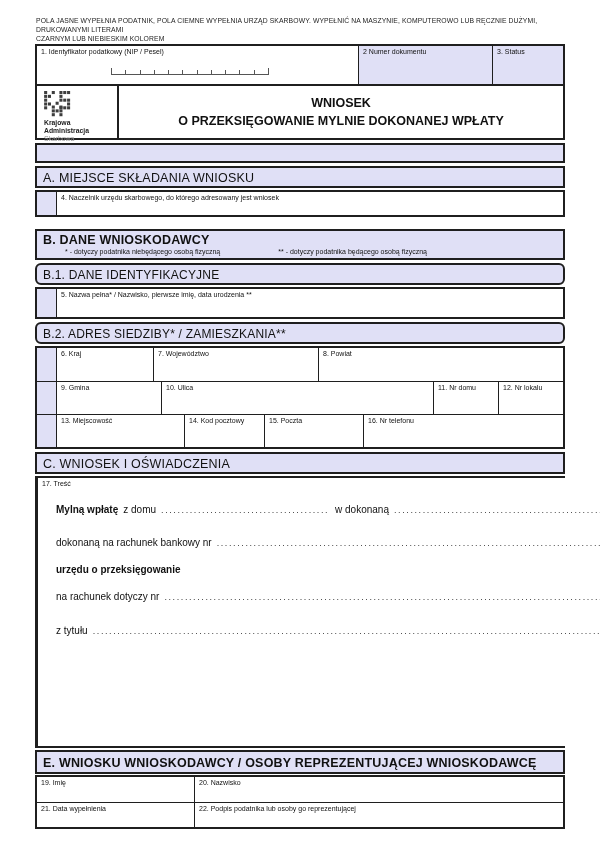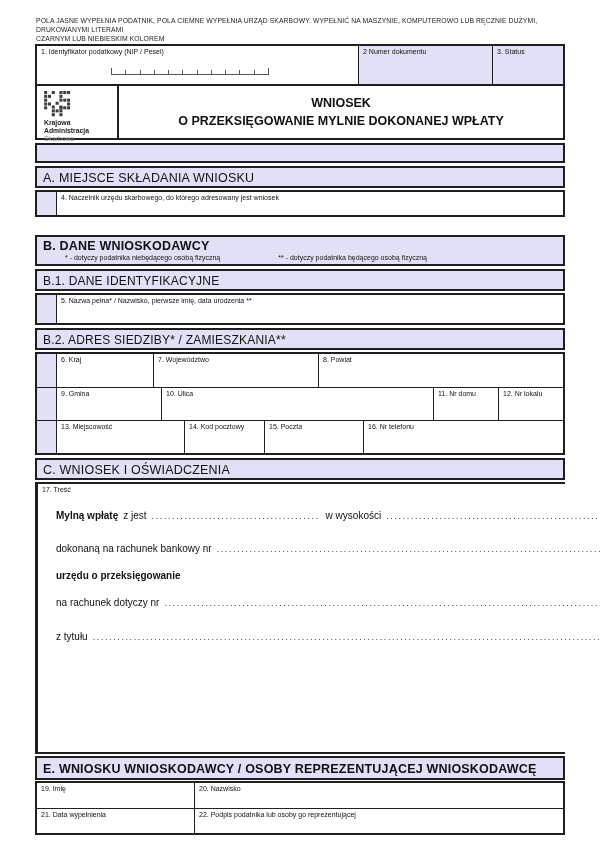--- a/index.html
+++ b/index.html
@@ -33,22 +33,22 @@
   .logoCell { width:82px; border-right:2px solid #1f1f1f; padding:5px 0 0 7px; }
   .org1 { font-size:6.8px; font-weight:bold; color:#222; margin-top:2px; line-height:1.2; }
   .org2 { font-size:6.8px; color:#8a8a8a; line-height:1.2; }
   .titleCell { flex:1; display:flex; flex-direction:column; justify-content:center;
     align-items:center; text-align:center; font-weight:bold; font-size:12.5px; line-height:1.45; }
 
   .band { height:20px; margin-top:3px; }
 
   .hdr { margin-top:3px; height:22px; font-size:12.5px; font-weight:normal;
     padding:3px 0 0 6px; letter-spacing:.2px; }
-  .hdr.sub { font-weight:normal; font-size:12px; }
-  .hdrB { margin-top:18px; height:31px; padding:2px 0 0 6px; }
+  .hdr.sub { font-weight:normal; font-size:12px;border-radius:6px; }
+  .hdrB { margin-top:12px; height:31px; padding:2px 0 0 6px; }
   .hdrB .t { font-size:12.5px; font-weight:bold; letter-spacing:.2px; }
   .hdrB .notes { font-size:7px; padding-left:22px; margin-top:1px; }
   .hdrB .notes span + span { margin-left:58px; }
 
   .frow { display:flex; margin-top:2px; }
   .strip { width:20px; border-right:1px solid #1f1f1f; background:#e0e0f6; }
   .grow { flex:1; background:#fff; }
   .h27 { height:27px; }
   .h32 { height:32px; }
   .addr { margin-top:2px; }
@@ -233,23 +233,23 @@
     </div>
 
     <div class="block hdr shade" style="">C. WNIOSEK I OŚWIADCZENIA</div>
     <div class="block f17">
       <div class="strip"></div>
       <div class="content">
         <div class="lbl">17. Treść</div>
         <div class="body">
           <div class="tline mt12">
             <span class="b ph">Mylną wpłatę</span>
-            <span class="ph">z jest</span>
+            <span class="ph">z domu</span>
             <span class="leader fixed">........................................................................................................................................................................................................</span>
-            <span class="ph">w wysokości</span>
+            <span class="ph">w dokonaną</span>
             <span class="leader">........................................................................................................................................................................................................</span>
           </div>
           <div class="tline mt19">
             <span class="ph">dokonaną na rachunek bankowy nr</span>
             <span class="leader">........................................................................................................................................................................................................</span>
           </div>
           <div class="tline mt13">
             <span class="b ph">urzędu o przeksięgowanie</span>
           </div>
           <div class="tline mt14">

